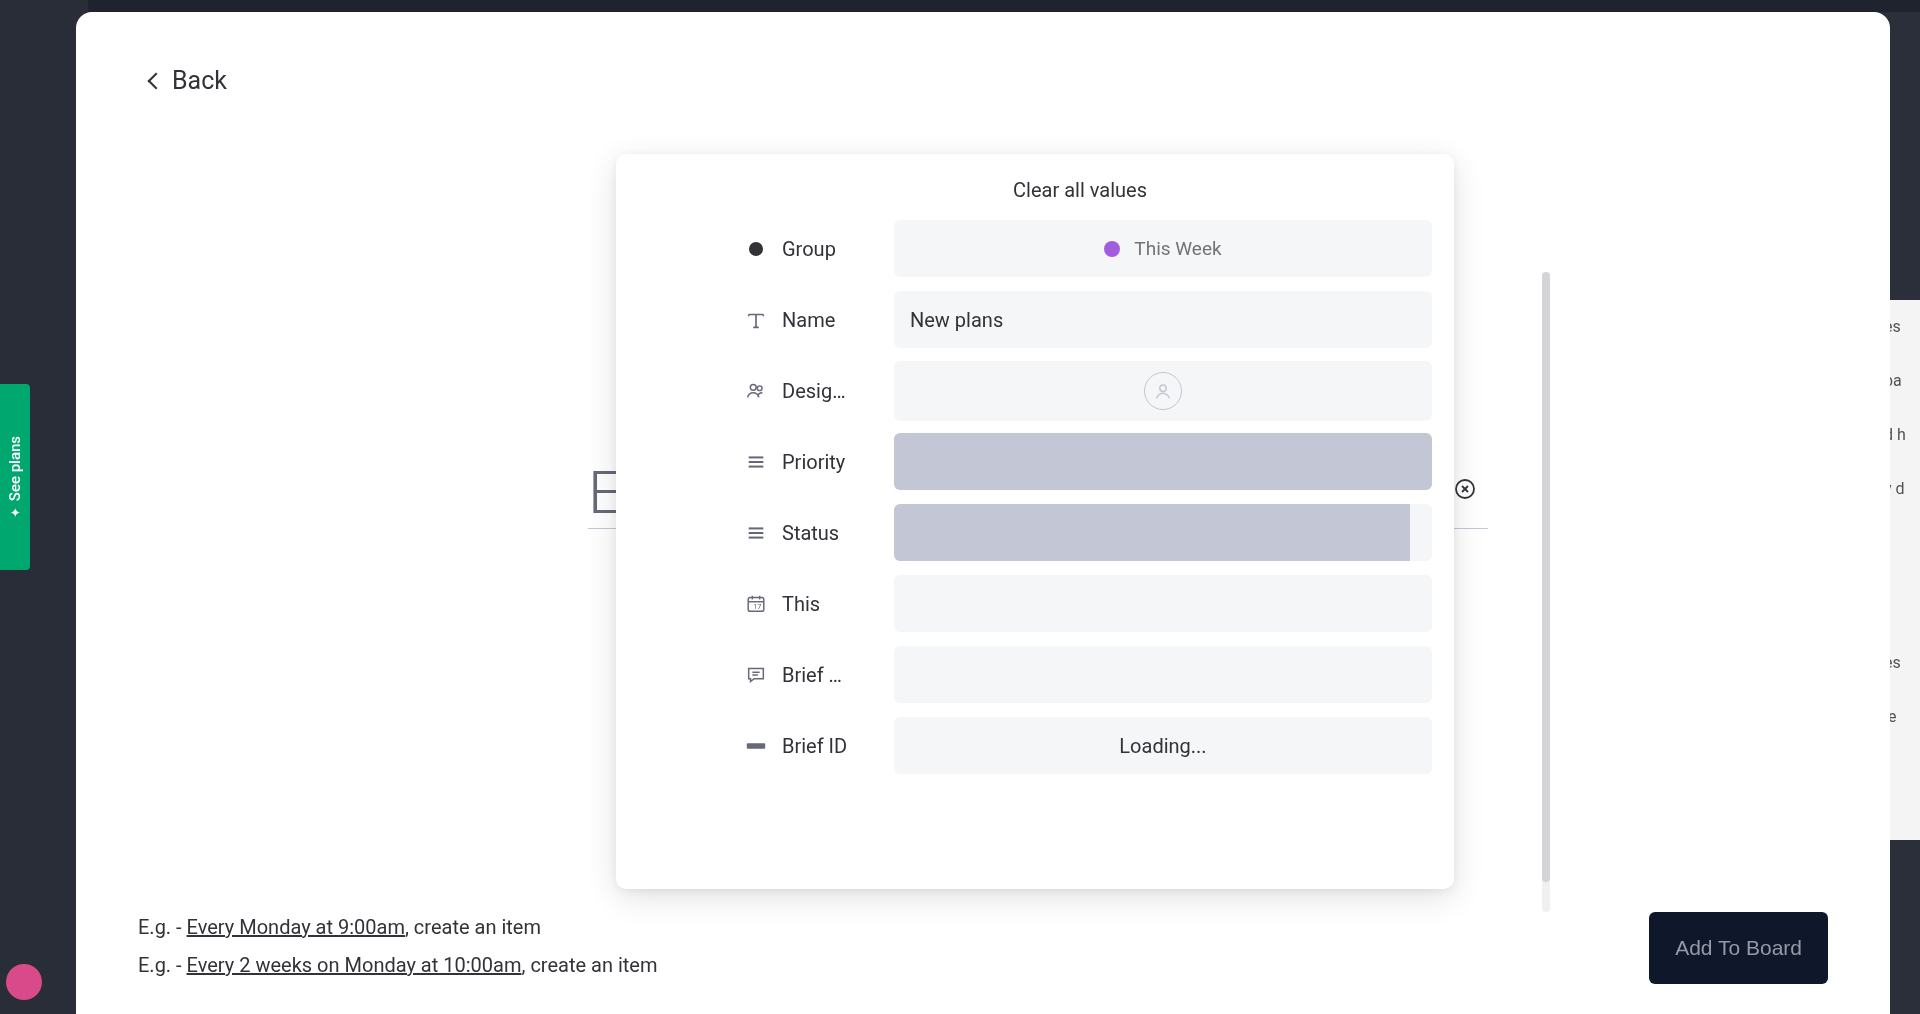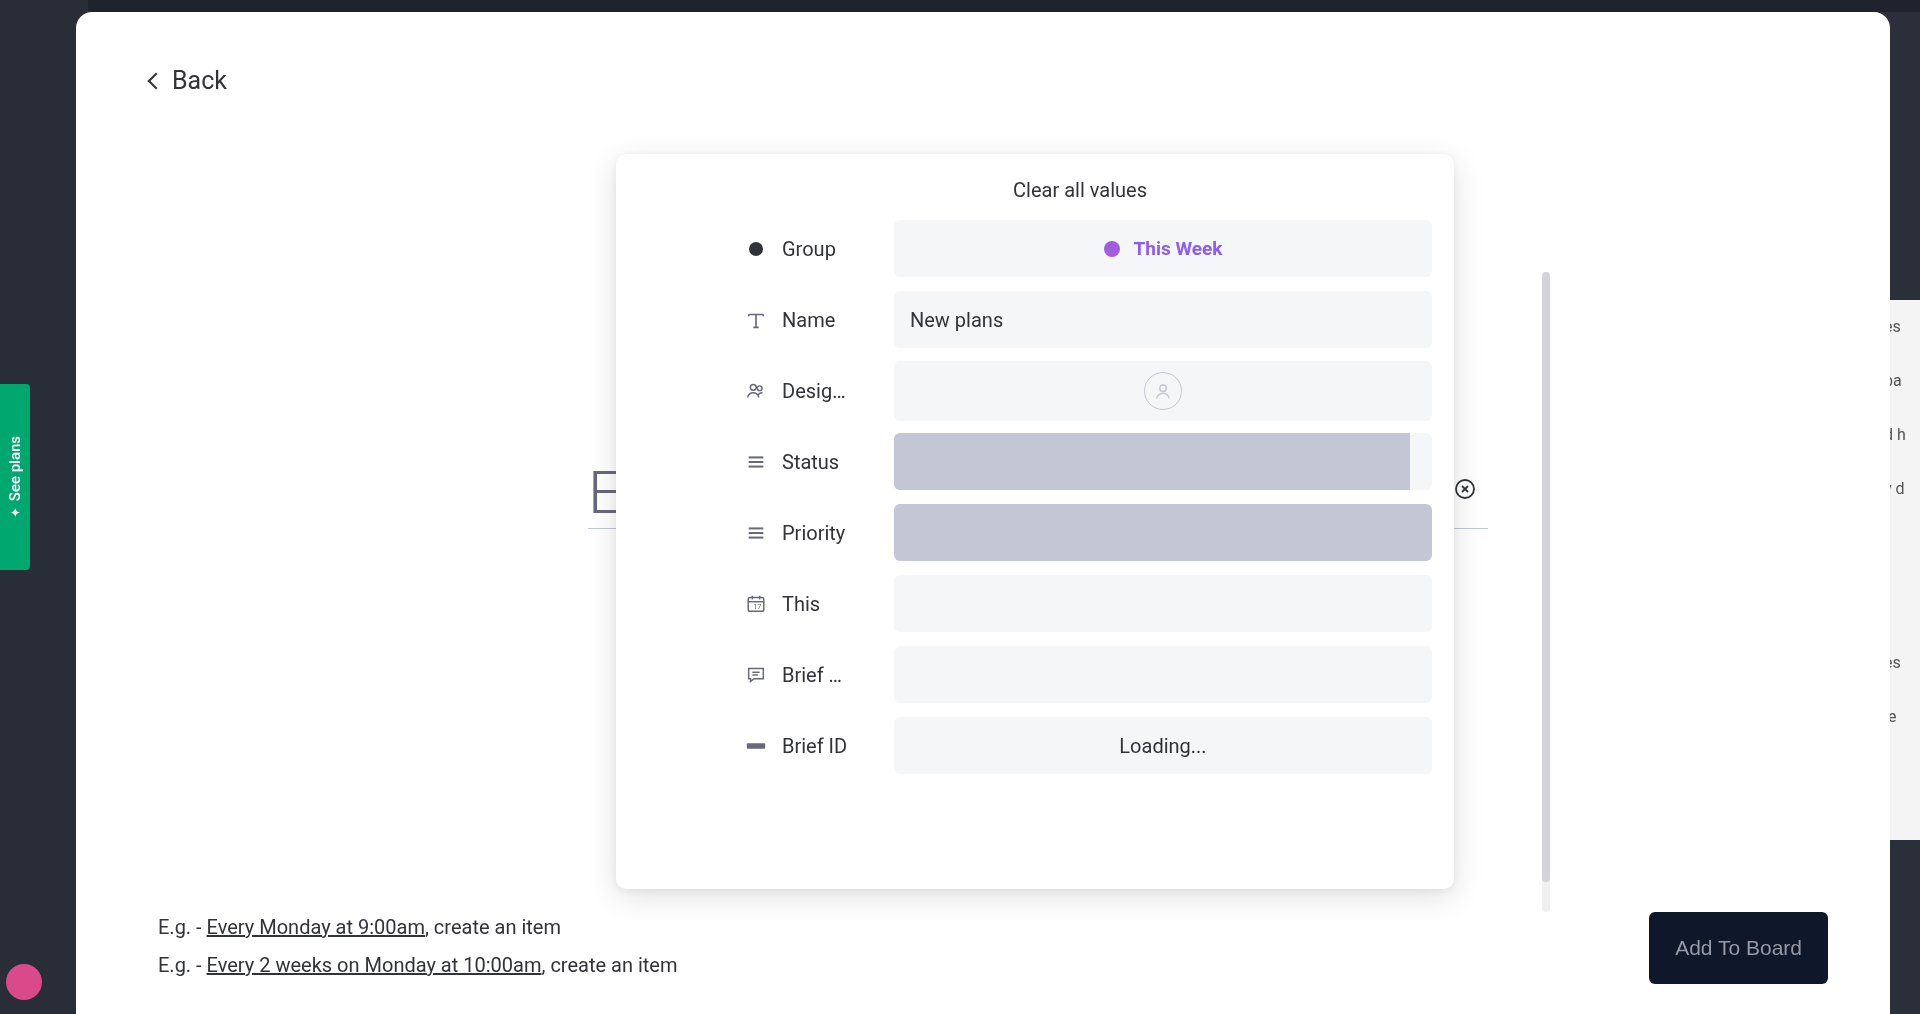--- a/index.html
+++ b/index.html
@@ -117,21 +117,21 @@
   .field-value.left { justify-content: flex-start; }
   .field-value.filled-grey { background: #c3c6d4; }
   .field-value.filled-grey-partial {
     background: linear-gradient(to right, #c3c6d4 0%, #c3c6d4 96%, #f5f6f8 96%, #f5f6f8 100%);
   }
   
   .group-dot {
     width: 16px; height: 16px; border-radius: 50%;
     background: #a25ddc; margin-right: 14px; flex: none;
   }
-  .group-text { color: #8b5cf6; font-weight: 700; font-size: 19px; }
+  .group-text { color: #737373; font-weight: 400; font-size: 19px; }
   
   .person-circle {
     width: 38px; height: 38px; border-radius: 50%;
     border: 1.5px solid #c3c6d4;
     display: flex; align-items: center; justify-content: center;
   }
   
   
   svg { display: block; }
   
@@ -159,21 +159,21 @@
   
   .blurred-e {
     position: absolute; left: 512px; top: 445px;
     font-size: 60px; font-weight: 300; color: #676879;
     border-bottom: 1.5px solid #c3c6d4;
     width: 900px;
   }
   
   
   .bottom-row {
-    position: absolute; left: 82px; right: 62px; bottom: 30px;
+    position: absolute; left: 62px; right: 62px; bottom: 30px;
     display: flex; align-items: flex-end; justify-content: space-between;
   }
   .examples { font-size: 20px; color: #323338; line-height: 1.9; }
   .examples .u { text-decoration: underline; }
   .add-btn {
     background: #0f172a; color: #9699a6;
     border: none; border-radius: 6px;
     padding: 24px 26px; font-size: 21px;
     cursor: not-allowed;
   }
@@ -270,37 +270,37 @@
 
       <div class="field-row">
         <div class="field-label">
           <span class="field-icon">
             <svg width="22" height="22" viewBox="0 0 24 24" fill="none" stroke="#676879" stroke-width="2.2">
                 <line x1="4" y1="7" x2="20" y2="7"></line>
                 <line x1="4" y1="12" x2="20" y2="12"></line>
                 <line x1="4" y1="17" x2="20" y2="17"></line>
               </svg>
           </span>
-          <span class="lbl-text">Status</span>
-        </div>
-        <div class="field-value filled-grey-partial"></div>
+          <span class="lbl-text">Priority</span>
+        </div>
+        <div class="field-value filled-grey"></div>
       </div>
 
       <div class="field-row">
         <div class="field-label">
           <span class="field-icon">
             <svg width="22" height="22" viewBox="0 0 24 24" fill="none" stroke="#676879" stroke-width="2.2">
                 <line x1="4" y1="7" x2="20" y2="7"></line>
                 <line x1="4" y1="12" x2="20" y2="12"></line>
                 <line x1="4" y1="17" x2="20" y2="17"></line>
               </svg>
           </span>
-          <span class="lbl-text">Priority</span>
-        </div>
-        <div class="field-value filled-grey"></div>
+          <span class="lbl-text">Status</span>
+        </div>
+        <div class="field-value filled-grey-partial"></div>
       </div>
 
       <div class="field-row">
         <div class="field-label">
           <span class="field-icon">
             <svg width="22" height="22" viewBox="0 0 24 24" fill="none" stroke="#676879" stroke-width="1.6">
                 <rect x="3.5" y="5" width="17" height="15" rx="2"></rect>
                 <line x1="3.5" y1="9.5" x2="20.5" y2="9.5"></line>
                 <line x1="8" y1="3" x2="8" y2="7"></line>
                 <line x1="16" y1="3" x2="16" y2="7"></line>

